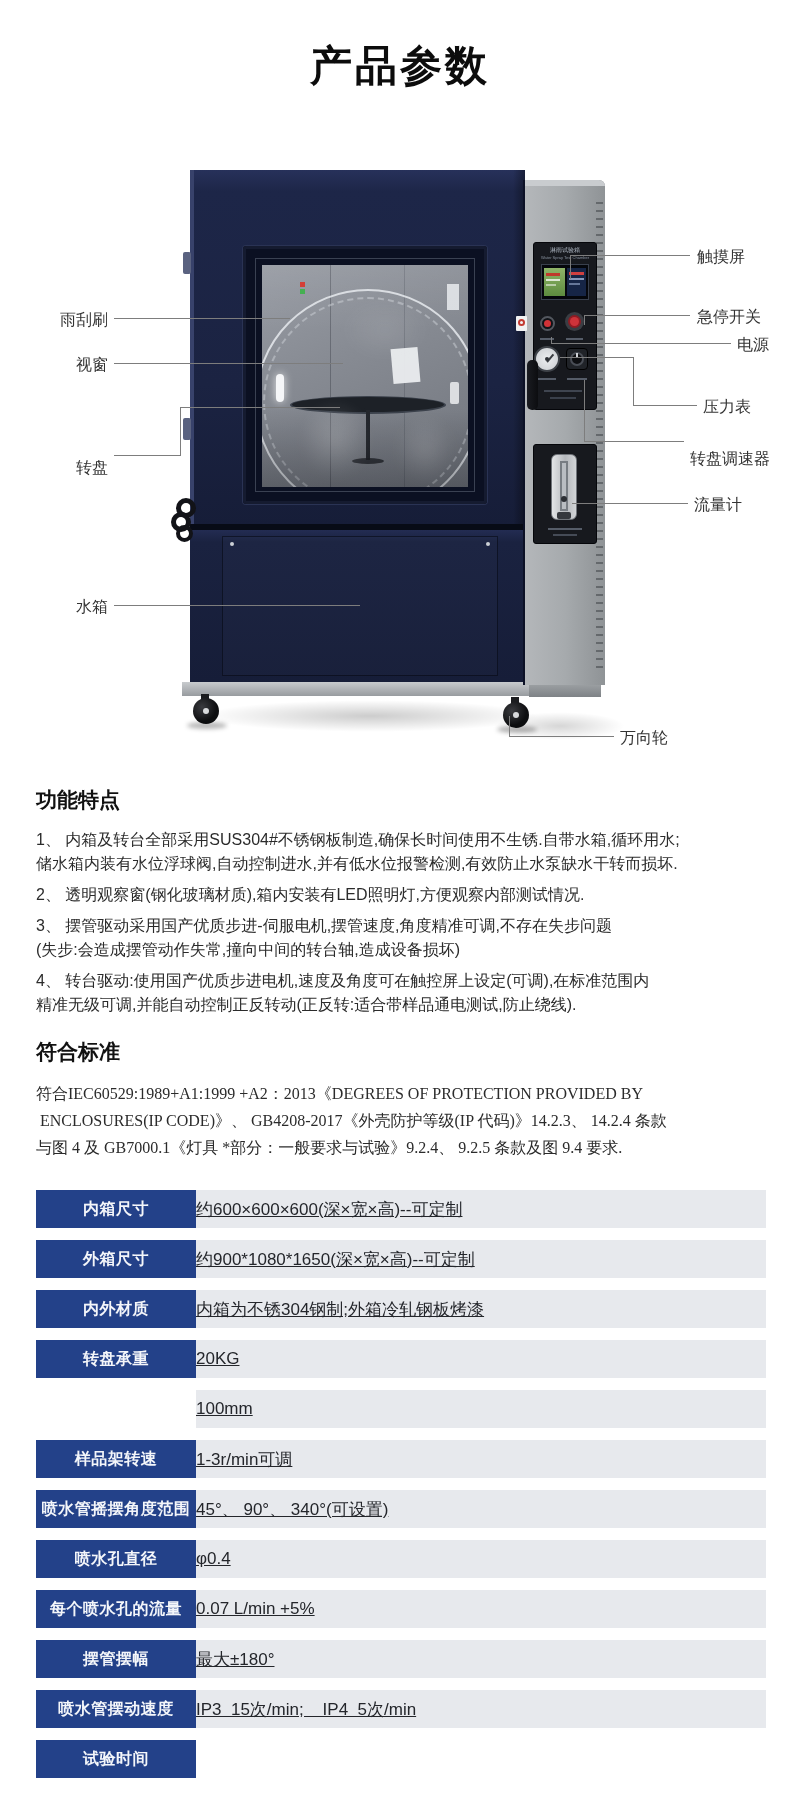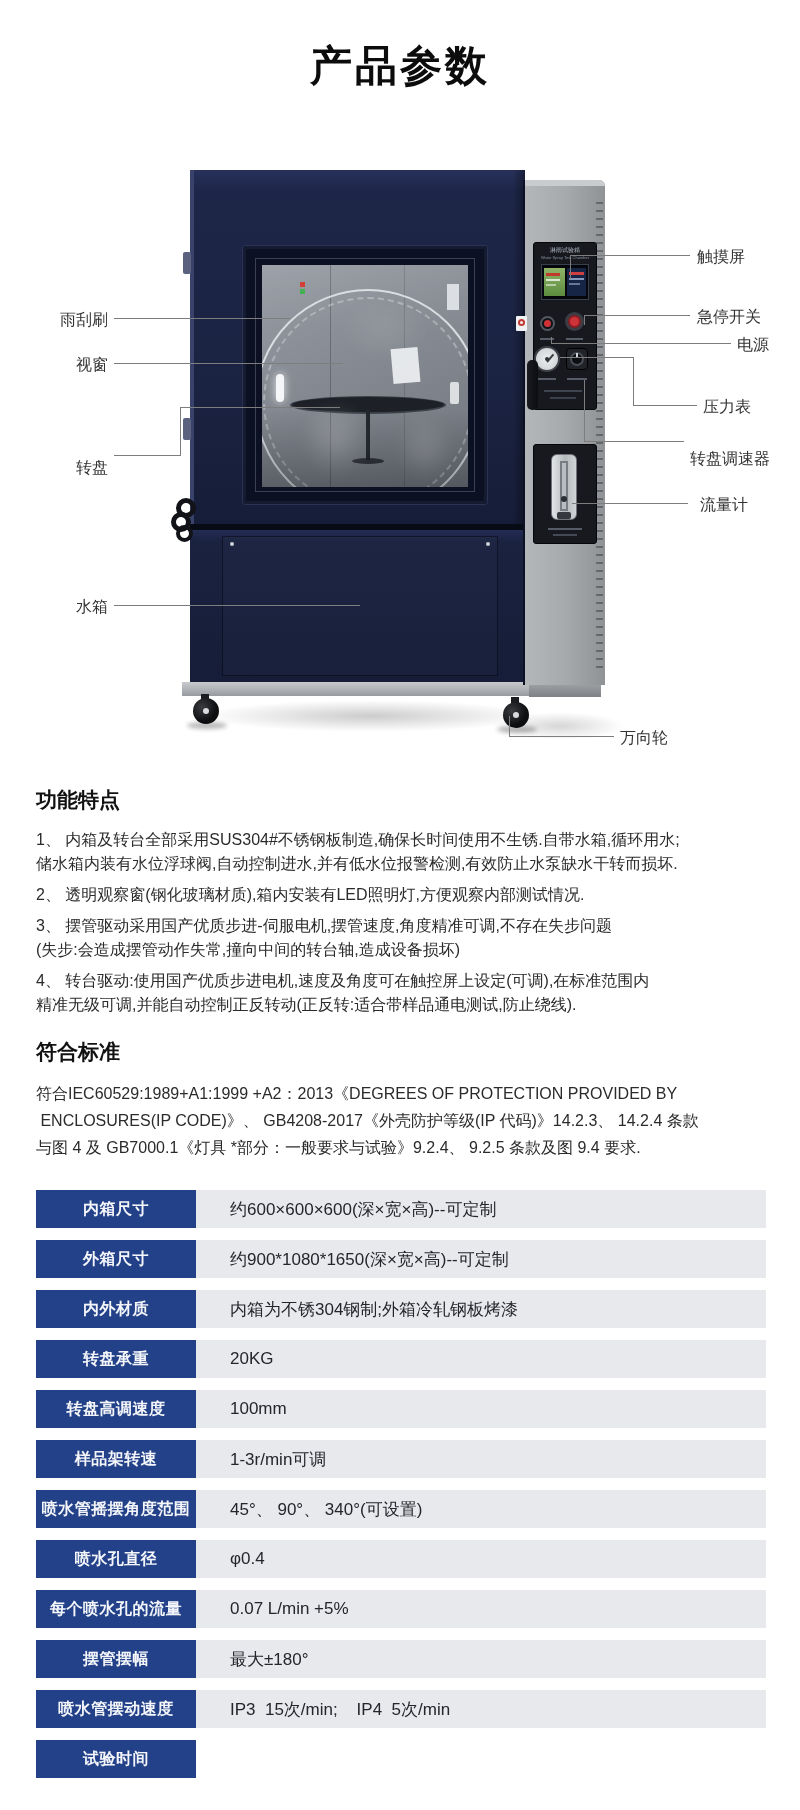--- a/index.html
+++ b/index.html
@@ -16,22 +16,22 @@
   .section-h{font-size:21px;font-weight:800;color:#111;margin:0 0 14px 0;}
   .tline{font-size:16px;line-height:24px;color:#2b2b2b;white-space:pre;}
   .feature-item{margin-bottom:7px;}
   .standards .tline{line-height:27px;}
   .specs-table{position:absolute;left:36px;top:1190px;width:730px;height:590px;}
   .spec-row{position:absolute;left:0;width:730px;height:38px;}
   .spec-label{position:absolute;left:0;top:0;width:160px;height:38px;background:#234189;
               color:#f4f6fa;font-size:16px;font-weight:600;display:flex;align-items:center;
               justify-content:center;letter-spacing:.5px;padding:0 2px;box-sizing:border-box;white-space:nowrap;}
   .spec-value{position:absolute;left:160px;top:0;width:570px;height:38px;background:#e7e9ed;
-              color:#24262b;font-size:17px;display:flex;align-items:center;padding-left:34px;
-              box-sizing:border-box;white-space:pre;}
+              color:#24262b;font-size:17px;display:flex;align-items:center;
+              box-sizing:border-box;white-space:pre;text-decoration:underline;}
 </style>
 </head>
 <body>
 
 <div class="page">
 
   <div class="page-title">产品参数</div>
 
   <div class="abs" style="left:0;top:0;width:800px;height:780px;">
 
@@ -164,21 +164,21 @@
 
     <div class="lbl" style="left:703px;top:397px;text-align:center;">压力表</div>
     <div class="hline" style="left:560px;top:357px;width:73px;"></div>
     <div class="vline" style="left:633px;top:357px;height:49px;"></div>
     <div class="hline" style="left:633px;top:405px;width:64px;"></div>
 
     <div class="lbl" style="left:690px;top:433px;margin-top:16px;">转盘调速器</div>
     <div class="hline" style="left:584px;top:441px;width:100px;"></div>
     <div class="vline" style="left:584px;top:380px;height:62px;"></div>
 
-    <div class="lbl" style="left:694px;top:495px;margin-left:6px;">流量计</div>
+    <div class="lbl" style="left:694px;top:495px;">流量计</div>
     <div class="hline" style="left:572px;top:503px;width:116px;"></div>
 
     <div class="lbl" style="left:620px;top:728px;">万向轮</div>
     <div class="vline" style="left:509px;top:716px;height:21px;"></div>
     <div class="hline" style="left:509px;top:736px;width:105px;"></div>
   </div>
 
   <div class="section" style="top:786px;">
     <h2 class="section-h">功能特点</h2>
     <div>
@@ -193,21 +193,21 @@
           <div class="tline">3、 摆管驱动采用国产优质步进-伺服电机,摆管速度,角度精准可调,不存在失步问题</div>
           <div class="tline">(失步:会造成摆管动作失常,撞向中间的转台轴,造成设备损坏)</div>
         </div>
         <div class="feature-item">
           <div class="tline">4、 转台驱动:使用国产优质步进电机,速度及角度可在触控屏上设定(可调),在标准范围内</div>
           <div class="tline">精准无级可调,并能自动控制正反转动(正反转:适合带样品通电测试,防止绕线).</div>
         </div>
       </div>
   </div>
 
-  <div class="section standards" style="top:1038px;">
+  <div class="section standards" style="top:1038px;font-family:Liberation Serif, serif;">
     <h2 class="section-h">符合标准</h2>
     <div>
         <div class="tline">符合IEC60529:1989+A1:1999 +A2：2013《DEGREES OF PROTECTION PROVIDED BY</div>
         <div class="tline"> ENCLOSURES(IP CODE)》、 GB4208-2017《外壳防护等级(IP 代码)》14.2.3、 14.2.4 条款</div>
         <div class="tline">与图 4 及 GB7000.1《灯具 *部分：一般要求与试验》9.2.4、 9.2.5 条款及图 9.4 要求.</div>
       </div>
   </div>
 
   <div class="specs-table">
     <div class="spec-row" style="top: 0px;">
@@ -224,21 +224,20 @@
       <div class="spec-label">内外材质</div>
       <div class="spec-value">内箱为不锈304钢制;外箱冷轧钢板烤漆</div>
     </div>
 
     <div class="spec-row" style="top: 150px;">
       <div class="spec-label">转盘承重</div>
       <div class="spec-value">20KG</div>
     </div>
 
     <div class="spec-row" style="top: 200px;">
-      <div class="spec-label">转盘高调速度</div>
       <div class="spec-value">100mm</div>
     </div>
 
     <div class="spec-row" style="top: 250px;">
       <div class="spec-label">样品架转速</div>
       <div class="spec-value">1-3r/min可调</div>
     </div>
 
     <div class="spec-row" style="top: 300px;">
       <div class="spec-label">喷水管摇摆角度范围</div>

